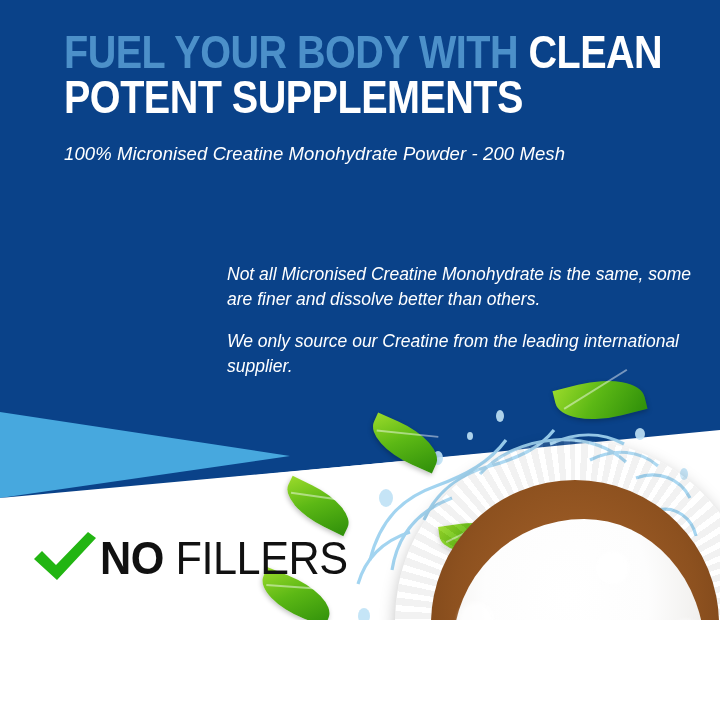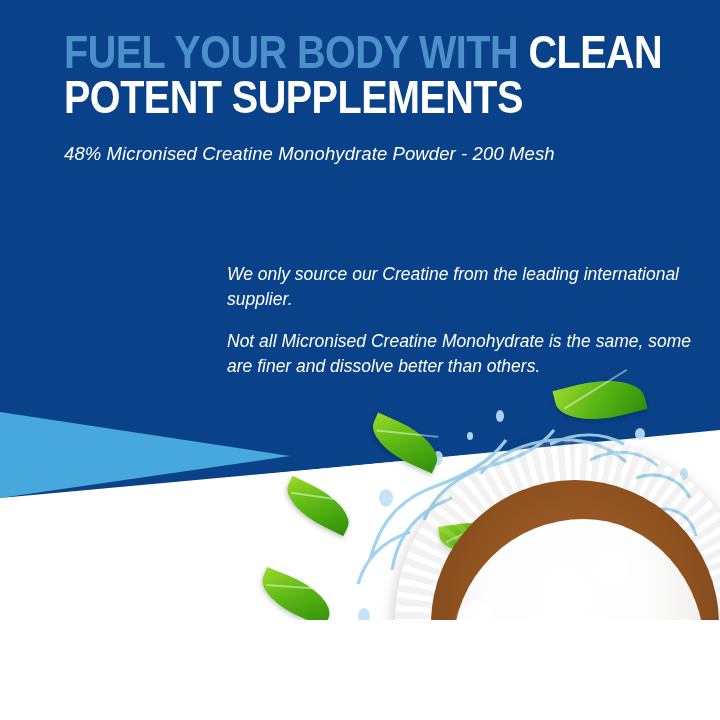--- a/index.html
+++ b/index.html
@@ -239,26 +239,26 @@
 
   <div class="bg-dark-blue"></div>
   <div class="bg-light-blue"></div>
   <div class="bg-white-sheet"></div>
 
   <div class="headline-block">
     <div class="headline"><span class="hl-accent">FUEL YOUR BODY WITH </span><span class="hl-white">CLEAN</span></div>
     <div class="headline hl-white">POTENT SUPPLEMENTS</div>
   </div>
 
-  <p class="headline-sub">48% Micronised Creatine Monohydrate Powder - 200 Mesh</p>
+  <p class="headline-sub">100% Micronised Creatine Monohydrate Powder - 200 Mesh</p>
 
 
   <div class="body-copy">
+    <p>Not all Micronised Creatine Monohydrate is the same, some are finer and dissolve better than others.</p>
     <p>We only source our Creatine  from the leading international supplier.</p>
-    <p>Not all Micronised Creatine Monohydrate is the same, some are finer and dissolve better than others.</p>
   </div>
 
   <div class="photo">
     <svg class="splash" viewBox="0 0 380 260">
       <g fill="none" stroke="#9ed2f0" stroke-width="3.2" opacity="0.95">
         <path d="M30 190 C 40 150, 62 128, 96 116 C 126 105, 150 92, 166 70"></path>
         <path d="M52 200 C 58 162, 80 140, 112 128"></path>
         <path d="M84 150 C 96 122, 120 104, 150 96 C 178 88, 200 78, 214 60"></path>
         <path d="M140 104 C 158 84, 186 72, 214 70 C 246 68, 268 76, 286 92"></path>
         <path d="M210 74 C 236 62, 262 62, 284 74"></path>
@@ -289,16 +289,22 @@
 
     <div class="bowl">
       <div class="bowl-rim"></div>
       <div class="bowl-inner"></div>
       <div class="powder"></div>
     </div>
   </div>
 
   <div class="claims">
 
+    <div class="claim-row">
+      <svg class="check-icon" viewBox="0 0 70 58">
+        <path d="M4 31 L12 23 L26 37 L58 4 L66 10 L27 52 Z" fill="#22b512"></path>
+      </svg>
+      <div class="claim-text"><span class="claim-strong">NO</span><span class="claim-light"> FILLERS</span></div>
+    </div>
 
 
   </div>
 </div>
 
 </body></html>

